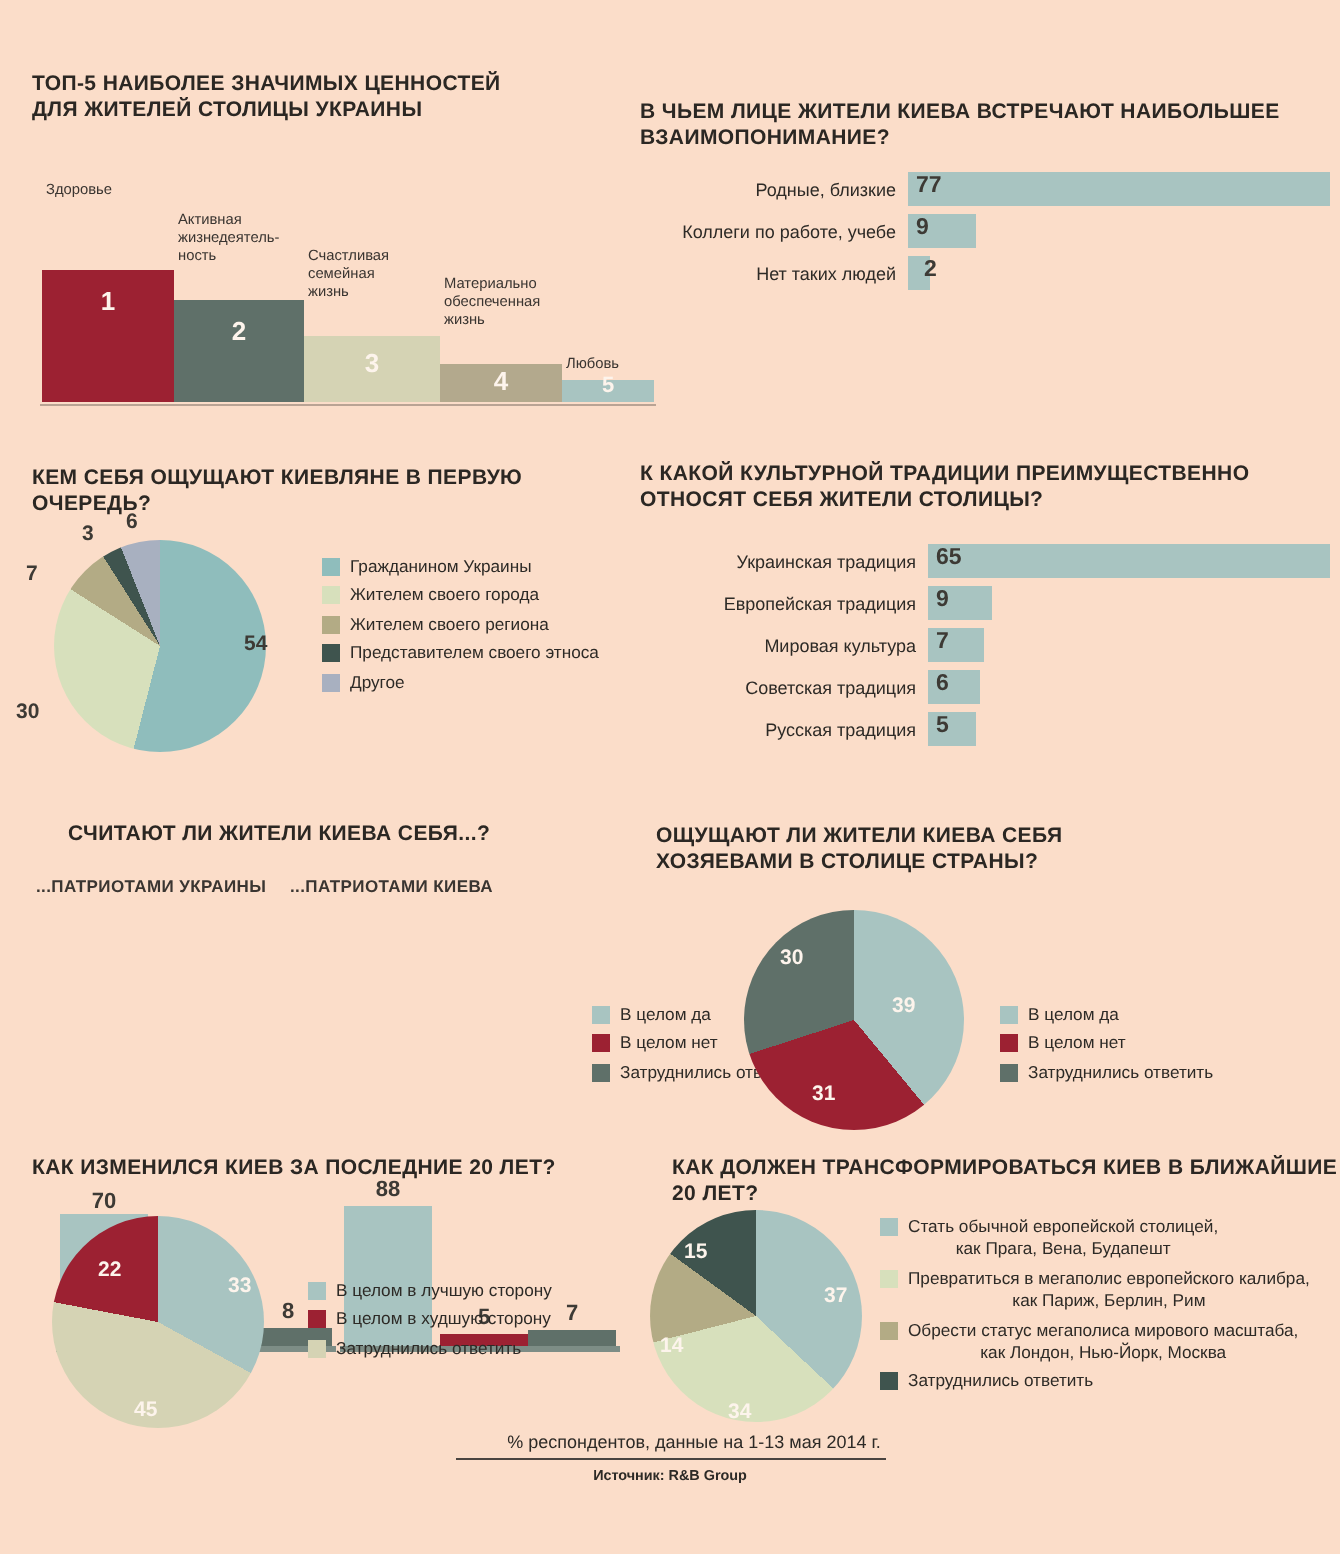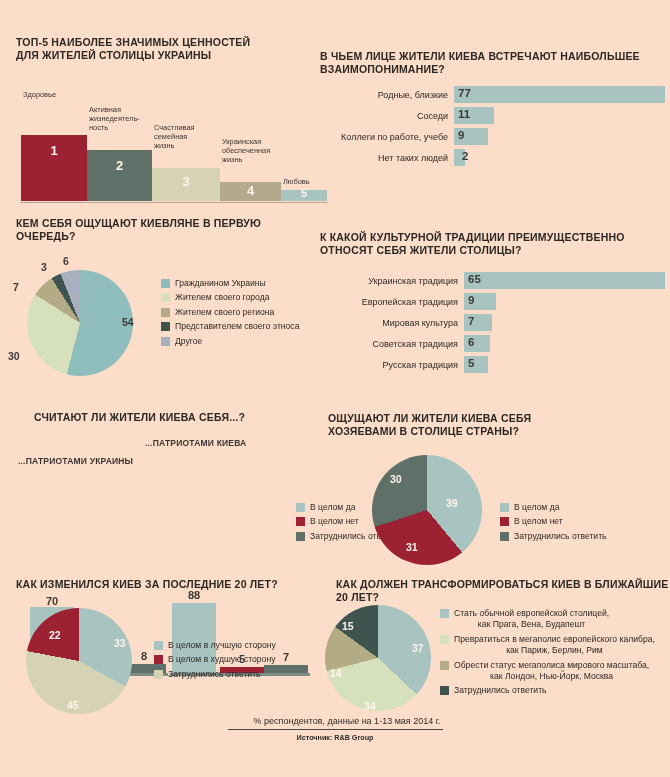--- a/index.html
+++ b/index.html
@@ -114,21 +114,21 @@
     <div class="stair-label" style="left:154px;top:38px;width:64px;">
       <span>Счастливая</span><br>
       <span>семейная</span><br>
       <span>жизнь</span>
     </div>
     <div class="stair-bar" style="left:152px;width:68px;height:33px;background:#d5d3b4;">
       <div class="stair-rank" style="top:6px;">3</div>
     </div>
 
     <div class="stair-label" style="left:222px;top:52px;width:62px;">
-      <span>Украинская</span><br>
+      <span>Материально</span><br>
       <span>обеспеченная</span><br>
       <span>жизнь</span>
     </div>
     <div class="stair-bar" style="left:220px;width:61px;height:19px;background:#b3a98d;">
       <div class="stair-rank" style="top:1px;">4</div>
     </div>
 
     <div class="stair-label" style="left:283px;top:92px;width:50px;">
       <span>Любовь</span>
     </div>
@@ -146,43 +146,36 @@
   </div>
   <div class="panel" style="left:320px;top:86px;width:345px;">
     <div class="hbar-row">
       <div class="hbar-name">Родные, близкие</div>
       <div class="hbar-track">
         <div class="hbar-fill" style="width:100%;"></div>
         <div class="hbar-val">77</div>
       </div>
     </div>
     <div class="hbar-row">
-      <div class="hbar-name">Соседи</div>
-      <div class="hbar-track">
-        <div class="hbar-fill" style="width:19%;"></div>
-        <div class="hbar-val">11</div>
-      </div>
-    </div>
-    <div class="hbar-row">
       <div class="hbar-name">Коллеги по работе, учебе</div>
       <div class="hbar-track">
         <div class="hbar-fill" style="width:16%;"></div>
         <div class="hbar-val">9</div>
       </div>
     </div>
     <div class="hbar-row">
       <div class="hbar-name">Нет таких людей</div>
       <div class="hbar-track">
         <div class="hbar-fill" style="width:5%;"></div>
         <div class="hbar-val" style="left:8px;">2</div>
       </div>
     </div>
   </div>
 
-  <div class="panel" style="left:16px;top:217px;width:300px;">
+  <div class="panel" style="left:16px;top:233px;width:300px;">
     <h2 class="title">КЕМ СЕБЯ ОЩУЩАЮТ КИЕВЛЯНЕ В ПЕРВУЮ ОЧЕРЕДЬ?</h2>
   </div>
   <div class="pie" style="left:27px;top:270px;width:106px;height:106px;
        background:conic-gradient(#8fbdbc 0deg 194.4deg, #d7e0bc 194.4deg 302.4deg, #b3ab85 302.4deg 327.6deg, #3f544e 327.6deg 338.4deg, #a8b0c0 338.4deg 360deg);"></div>
   <div class="pie-lbl outside" style="left:122px;top:316px;">54</div>
   <div class="pie-lbl outside" style="left:8px;top:350px;">30</div>
   <div class="pie-lbl outside" style="left:13px;top:281px;">7</div>
   <div class="pie-lbl outside" style="left:41px;top:261px;">3</div>
   <div class="pie-lbl outside" style="left:63px;top:255px;">6</div>
 
@@ -249,21 +242,21 @@
       <div class="hbar-track">
         <div class="hbar-fill" style="width:12%;"></div>
         <div class="hbar-val">5</div>
       </div>
     </div>
   </div>
 
   <div class="panel" style="left:34px;top:411px;width:290px;">
     <h2 class="title">СЧИТАЮТ ЛИ ЖИТЕЛИ КИЕВА СЕБЯ...?</h2>
   </div>
-  <div class="panel sub-title" style="left:18px;top:456px;">...ПАТРИОТАМИ УКРАИНЫ</div>
+  <div class="panel sub-title" style="left:18px;top:438px;">...ПАТРИОТАМИ УКРАИНЫ</div>
   <div class="panel sub-title" style="left:145px;top:438px;">...ПАТРИОТАМИ КИЕВА</div>
 
   <div class="panel vgroup" style="left:0px;top:465px;width:320px;height:95px;">
 
     <div class="vbar" style="left:30px;height:66px;background:#a8c4c1;"></div>
     <div class="vbar-val" style="left:30px;width:44px;top:14px;">70</div>
     <div class="vbar" style="left:78px;height:8px;background:#9c2132;"></div>
     <div class="vbar-val" style="left:78px;width:44px;top:70px;">7</div>
     <div class="vbar" style="left:122px;height:9px;background:#5f7069;"></div>
     <div class="vbar-val" style="left:122px;width:44px;top:69px;">8</div>

